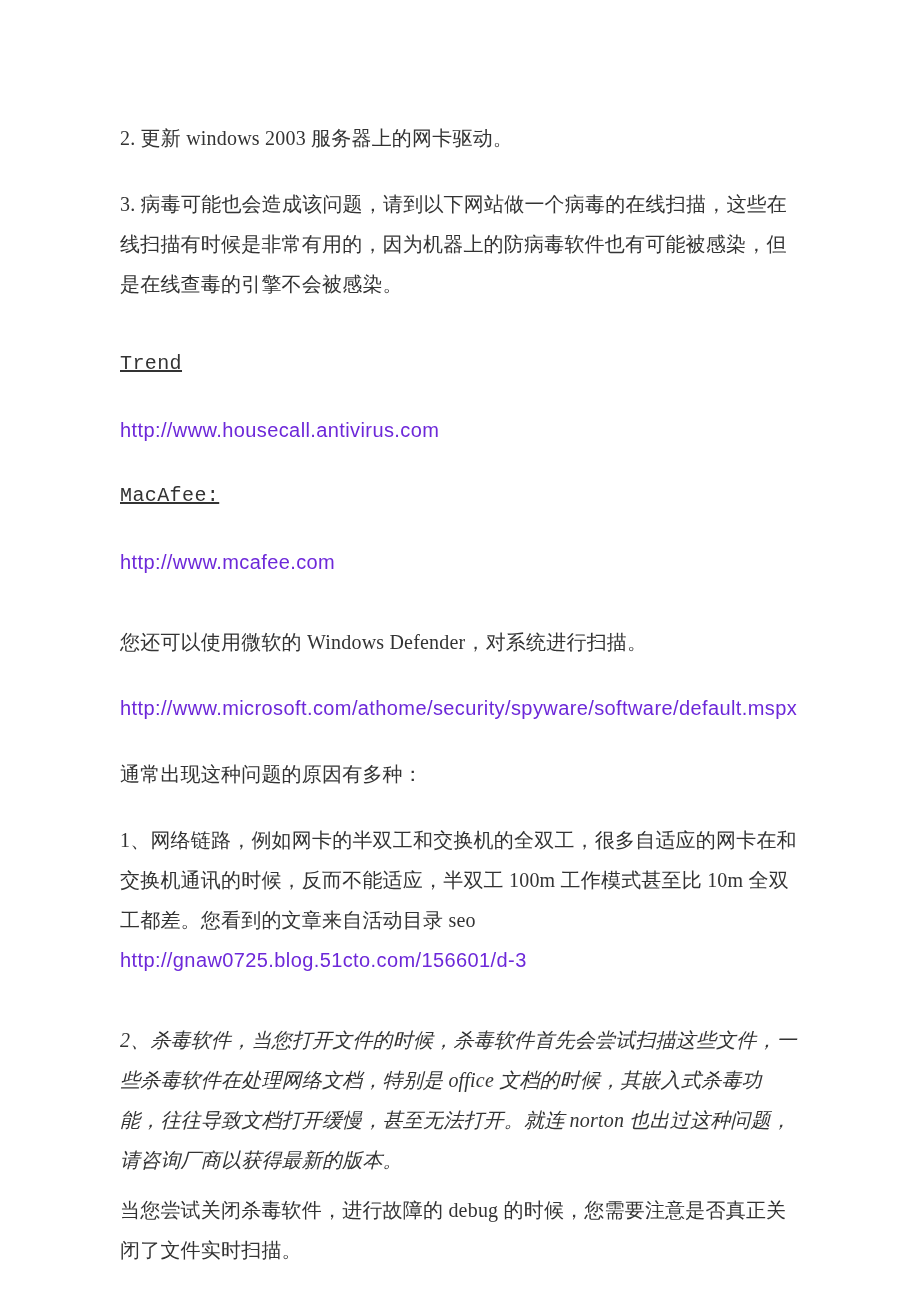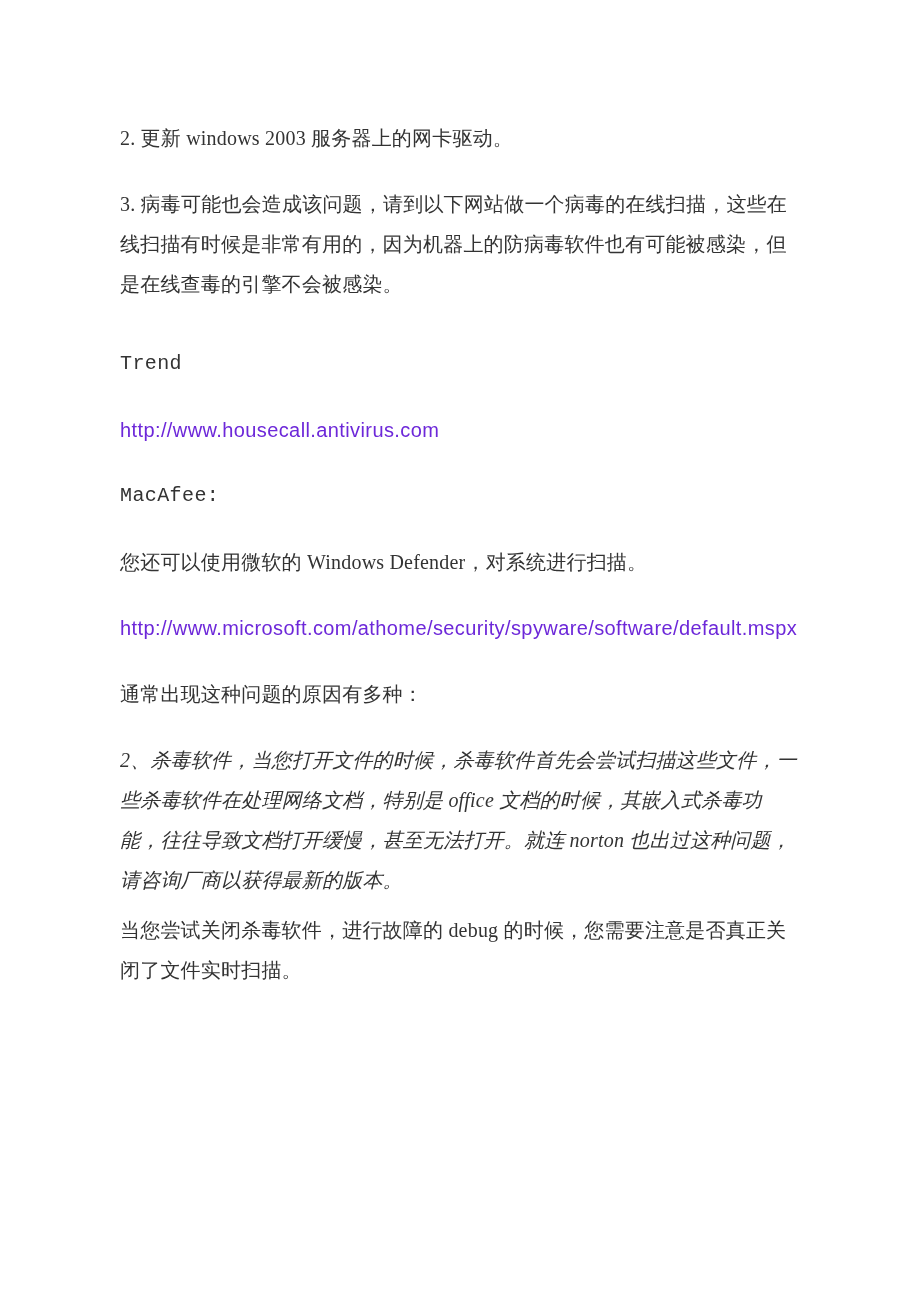--- a/index.html
+++ b/index.html
@@ -23,20 +23,21 @@
     .line-gap {
       margin-bottom: 40px;
     }
     .line-tight {
       margin-bottom: 10px;
       font-style: italic;
     }
     .english {
       font-family: "Courier New", monospace;
       letter-spacing: 0.4px;
+      text-decoration: underline;
     }
     .link {
       color: #6d28d9;
       font-family: Liberation Sans, sans-serif;
       letter-spacing: 0.4px;
     }
   </style>
 </head>
 <body>
 
@@ -45,26 +46,30 @@
   <div class="line">2. 更新 windows 2003 服务器上的网卡驱动。</div>
 
   <div class="line line-gap">3. 病毒可能也会造成该问题，请到以下网站做一个病毒的在线扫描，这些在线扫描有时候是非常有用的，因为机器上的防病毒软件也有可能被感染，但是在线查毒的引擎不会被感染。</div>
 
   <div class="line english">Trend</div>
 
   <div class="line link">http://www.housecall.antivirus.com</div>
 
   <div class="line english">MacAfee:</div>
 
+  <div class="line link line-gap">http://www.mcafee.com</div>
 
   <div class="line">您还可以使用微软的 Windows Defender，对系统进行扫描。</div>
 
   <div class="line link">http://www.microsoft.com/athome/security/spyware/software/default.mspx</div>
 
 
   <div class="line">通常出现这种问题的原因有多种：</div>
 
+  <div class="line line-gap">
+    <span>1、网络链路，例如网卡的半双工和交换机的全双工，很多自适应的网卡在和交换机通讯的时候，反而不能适应，半双工 100m 工作模式甚至比 10m 全双工都差。您看到的文章来自活动目录 seo </span><span class="link">http://gnaw0725.blog.51cto.com/156601/d-3</span>
+  </div>
 
   <div class="line line-tight">2、杀毒软件，当您打开文件的时候，杀毒软件首先会尝试扫描这些文件，一些杀毒软件在处理网络文档，特别是 office 文档的时候，其嵌入式杀毒功能，往往导致文档打开缓慢，甚至无法打开。就连 norton 也出过这种问题，请咨询厂商以获得最新的版本。</div>
 
   <div class="line">当您尝试关闭杀毒软件，进行故障的 debug 的时候，您需要注意是否真正关闭了文件实时扫描。</div>
 
 </div>
 
 </body></html>

